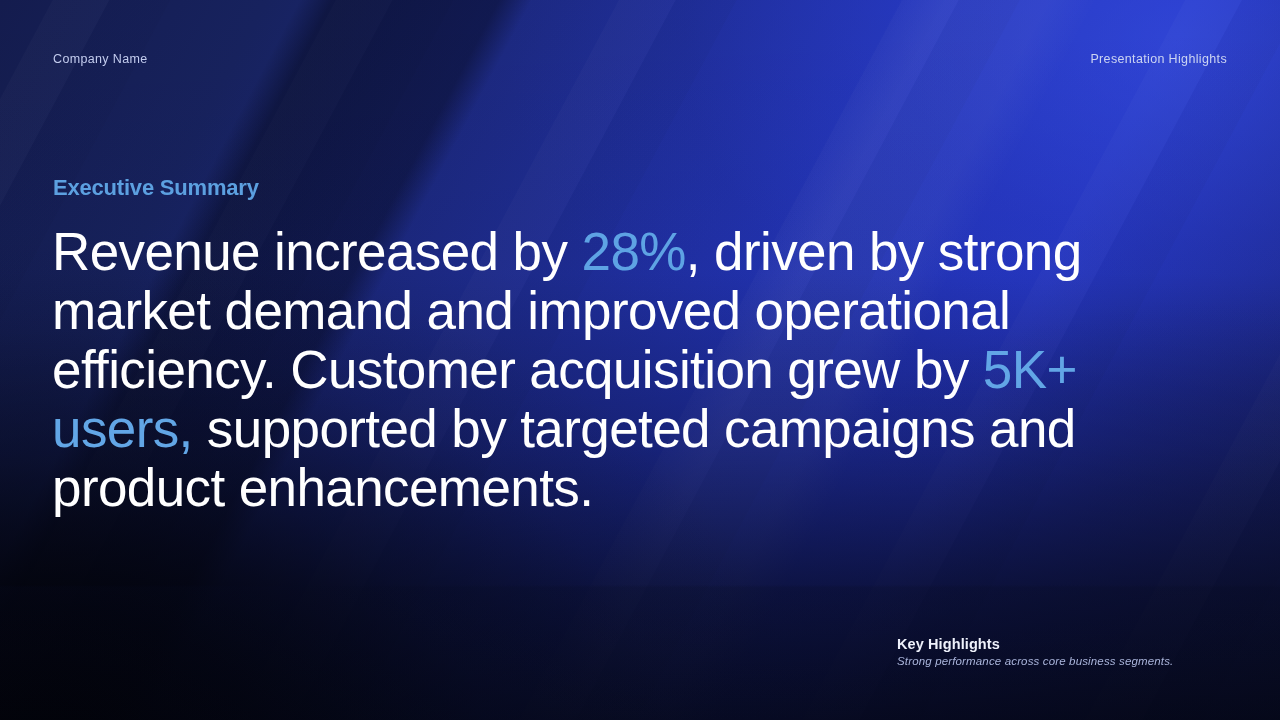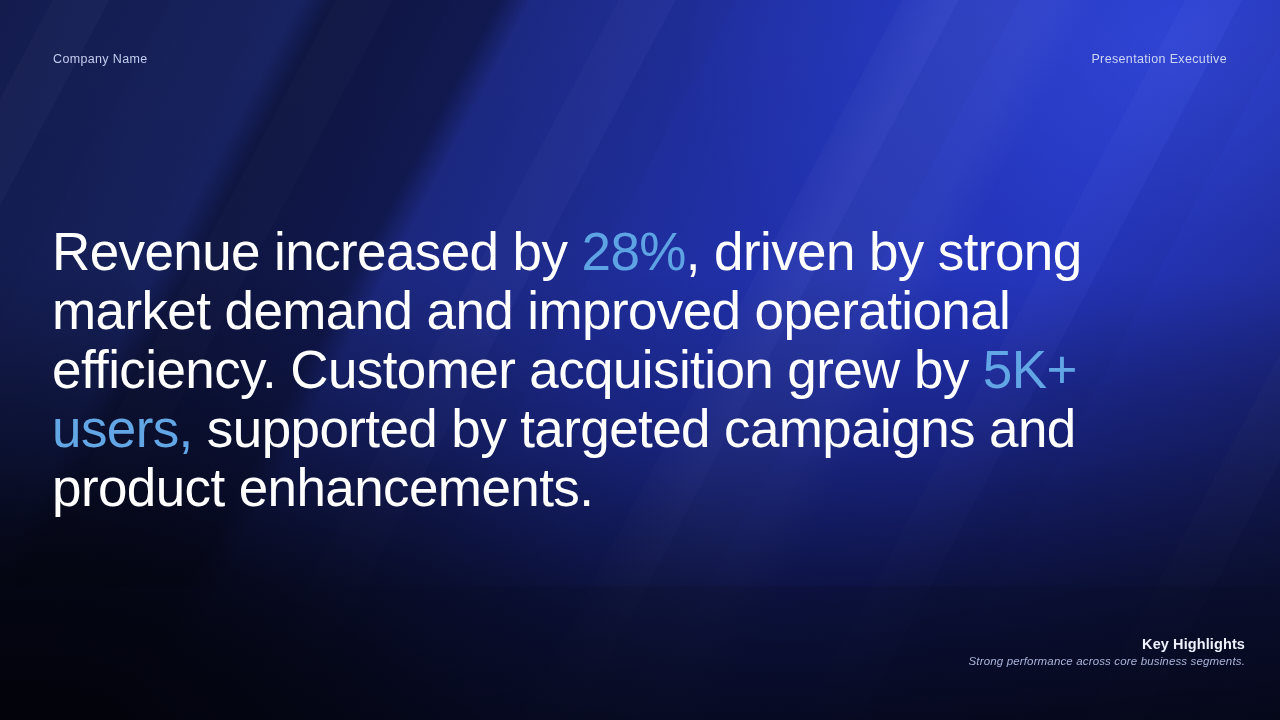--- a/index.html
+++ b/index.html
@@ -185,23 +185,23 @@
 
   .hl-accent {
     color: #5ea3e4;
   }
   .hl-accent-2 {
     color: #62a6e6;
   }
 
   .footnote {
     position: absolute;
-    right: 35px;
+    right: 65px;
     bottom: 53px;
-    text-align: right;
+    text-align: left;
     width: 318px;
   }
 
   .footnote-title {
     font-size: 14.5px;
     font-weight: 600;
     color: #eef1fb;
     letter-spacing: 0.1px;
     margin-bottom: 3px;
     white-space: nowrap;
@@ -228,22 +228,23 @@
   <div class="bg-layer bg-wedge-light"></div>
   <div class="bg-layer bg-wedge-dark"></div>
   <div class="bg-layer bg-vert"></div>
   <div class="bg-layer bg-radial-dark"></div>
   <div class="bg-layer bg-band"></div>
 
   <div class="content">
 
     <div class="header-left">Company Name</div>
 
-    <div class="header-right">Presentation Executive</div>
-
+    <div class="header-right">Presentation Highlights</div>
+
+    <div class="eyebrow">Executive Summary</div>
 
     <div class="headline">
       <span>Revenue increased by </span><span class="hl-accent">28%</span><span>, driven by strong market demand and improved operational efficiency. Customer acquisition grew by </span><span class="hl-accent-2">5K+ users,</span><span> supported by targeted campaigns and product enhancements.</span>
     </div>
 
     <div class="footnote">
       <div class="footnote-title">Key Highlights</div>
       <div class="footnote-sub">Strong performance across core business segments.</div>
     </div>
 

